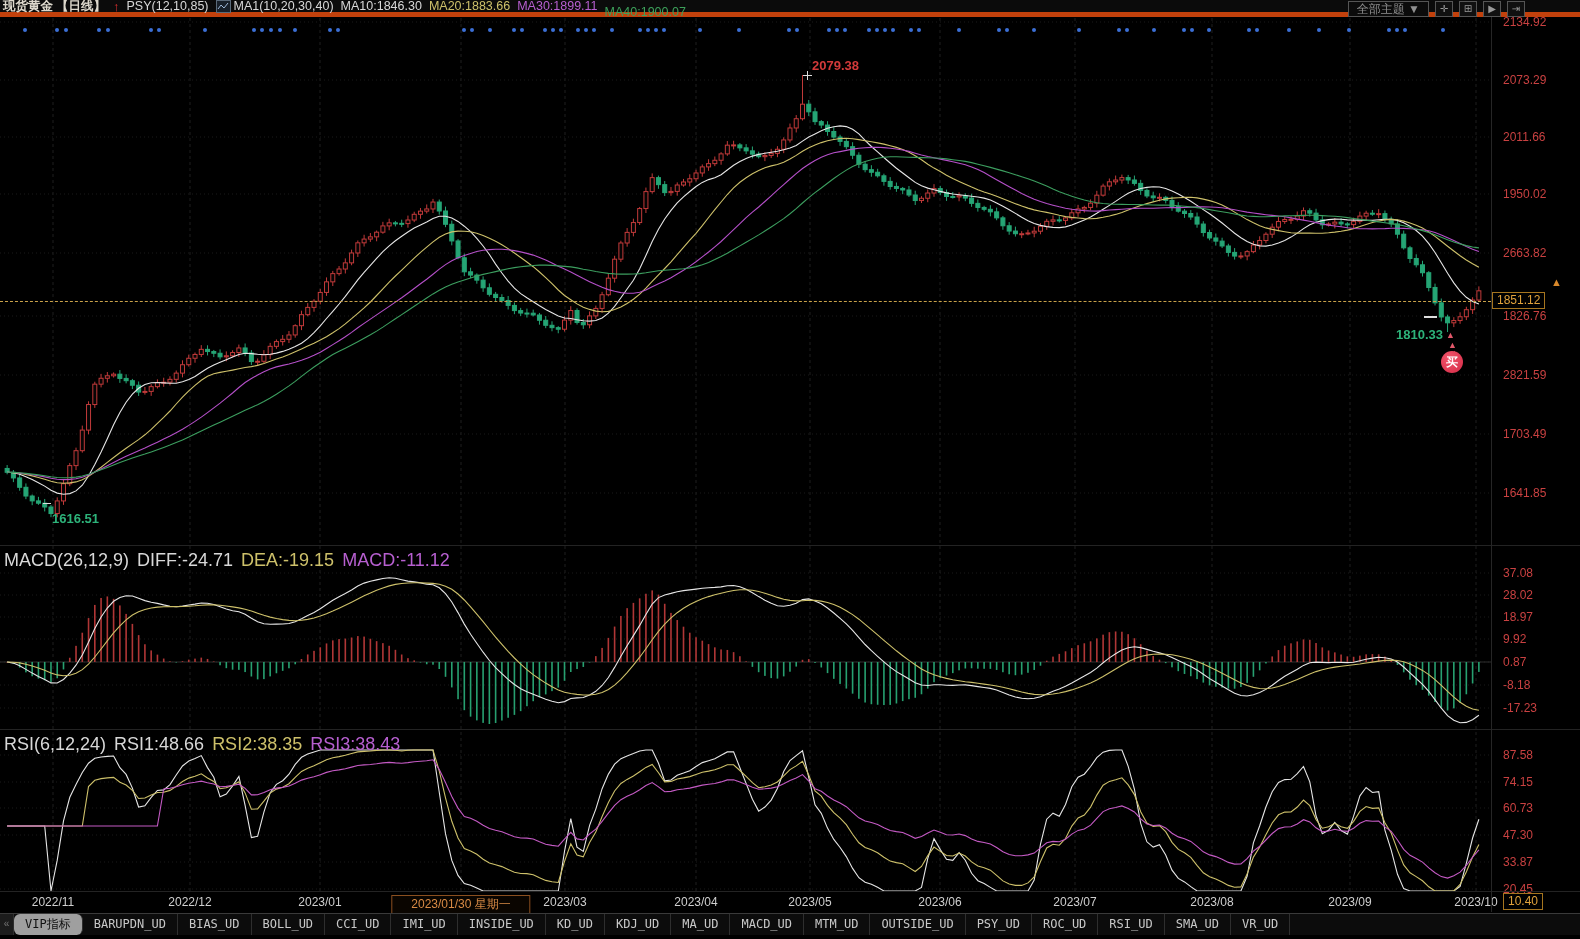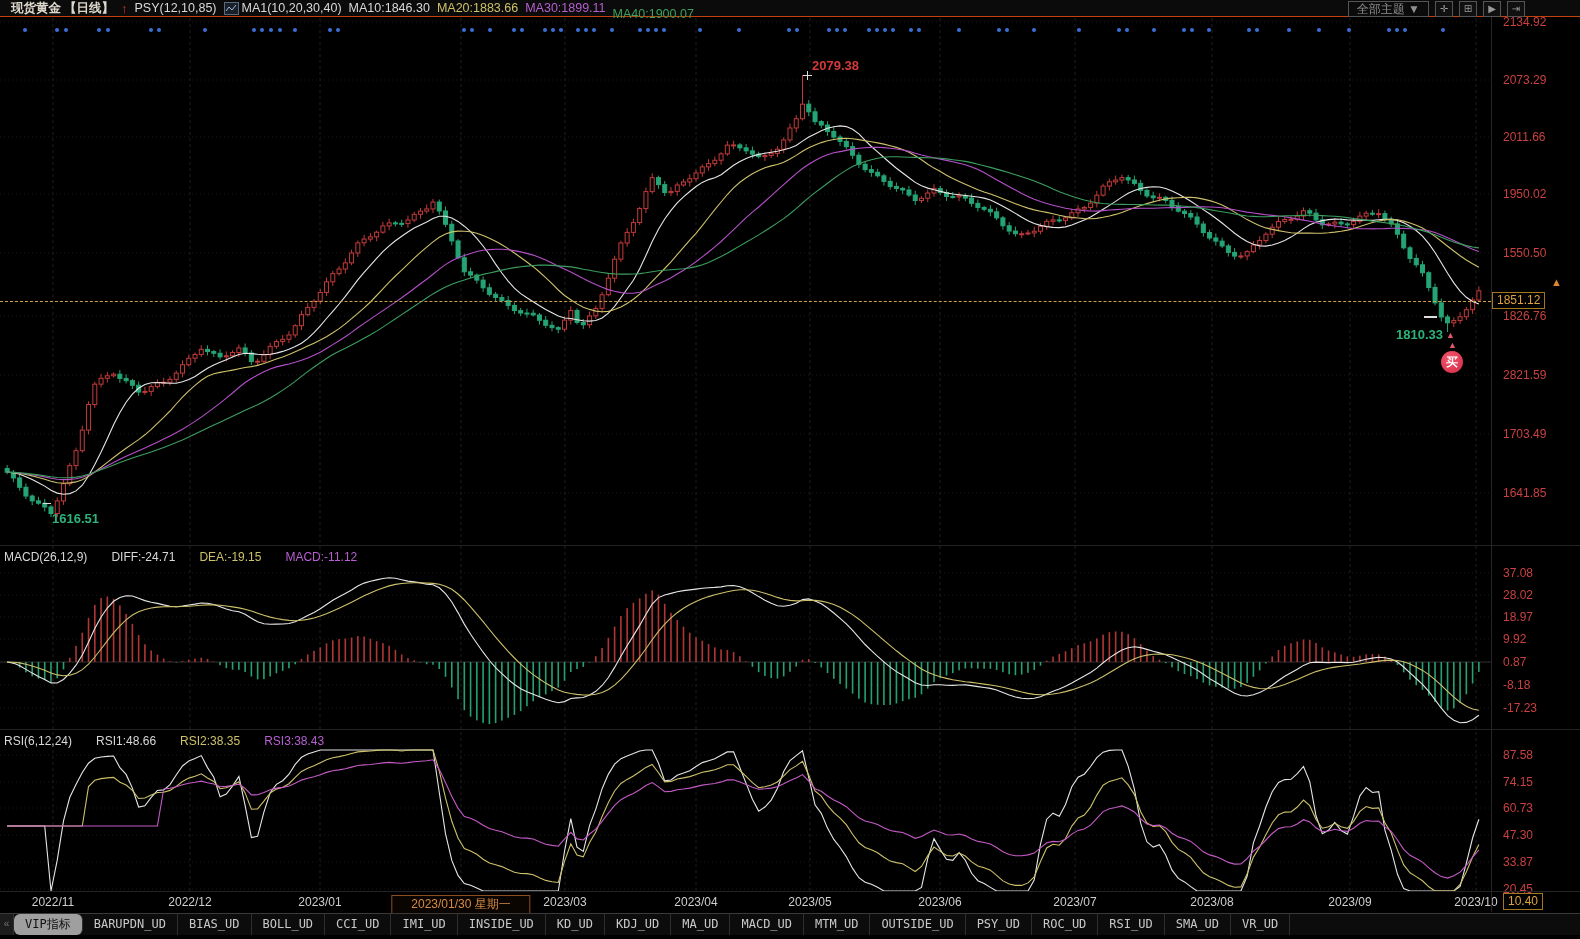--- a/index.html
+++ b/index.html
@@ -1,35 +1,35 @@
 <!DOCTYPE html>
 <html><head>
 <meta charset="utf-8">
 <style>
   html,body{margin:0;padding:0;background:#000;}
   #app{position:relative;width:1580px;height:939px;background:#000;overflow:hidden;
        font-family:"Liberation Sans","DejaVu Sans",sans-serif;}
   .abs{position:absolute;}
   
-  #hdr{left:0;top:0;width:1580px;height:17px;background:#0b0b0b;border-bottom:1px solid #c2410c;
-       display:flex;align-items:center;gap:7px;padding-left:11px;box-sizing:border-box;
+  #hdr{left:0;top:0;width:1580px;height:17px;background:#0b0b0b;border-bottom:5px solid #c2410c;
+       display:flex;align-items:center;gap:7px;padding-left:3px;box-sizing:border-box;
        font-size:12.5px;white-space:nowrap;}
   .h-title{color:#ddd8cc;font-weight:bold;}
   .h-white{color:#d8d8d8;}
   .h-yellow{color:#cdc06a;}
   .h-magenta{color:#b75fd0;}
   .h-green{color:#3da05a;margin-top:12px;}
   .h-arrow{color:#e03030;font-weight:bold;font-size:13px;}
   .h-charticon{display:inline-block;width:13px;height:11px;border:1px solid #5a6a7a;background:#18202a;position:relative;}
   #hdr-right{position:absolute;right:55px;top:1px;display:flex;gap:6px;align-items:center;}
   #theme-dd{border:1px solid #555;color:#909090;font-size:12px;padding:0 8px;height:14px;line-height:14px;cursor:pointer;background:#0b0b0b;}
   .mini-btn{width:16px;height:14px;border:1px solid #555;background:#101010;color:#999;font-size:10px;
             line-height:13px;text-align:center;cursor:pointer;}
   
-  .ind-hdr{display:flex;gap:24px;font-size:12px;white-space:nowrap;}
+  .ind-hdr{display:flex;gap:8px;font-size:18px;white-space:nowrap;}
   
   .ax{position:absolute;font-size:12px;color:#c94141;line-height:14px;}
   .ax-cur{position:absolute;font-size:12px;color:#e0a23c;border:1px solid #a5751f;background:#000;
           padding:0 4px;line-height:15px;}
   
   .xd{position:absolute;font-size:12px;color:#cfcfcf;transform:translateX(-50%);white-space:nowrap;}
   .xd-hl{color:#d98b45;border:1px solid #8a4f1f;padding:0 19px;background:#0a0500;}
   
   .ann-red{position:absolute;color:#d33a3a;font-size:13px;font-weight:bold;}
   .ann-green{position:absolute;color:#2db37a;font-size:13px;font-weight:bold;}
@@ -911,21 +911,21 @@
     <span class="h-white">RSI1:48.66</span>
     <span class="h-yellow">RSI2:38.35</span>
     <span class="h-magenta">RSI3:38.43</span>
   </div>
 
   <div id="price-axis">
       <div class="ax" style="left: 1503px; top: 15px;">2134.92</div>
       <div class="ax" style="left: 1503px; top: 73px;">2073.29</div>
       <div class="ax" style="left: 1503px; top: 130px;">2011.66</div>
       <div class="ax" style="left: 1503px; top: 187px;">1950.02</div>
-      <div class="ax" style="left: 1503px; top: 246px;">1550.50</div>
+      <div class="ax" style="left: 1503px; top: 246px;">2663.82</div>
       <div class="ax" style="left: 1503px; top: 309px;">1826.76</div>
       <div class="ax" style="left: 1503px; top: 368px;">2821.59</div>
       <div class="ax" style="left: 1503px; top: 427px;">1703.49</div>
       <div class="ax" style="left: 1503px; top: 486px;">1641.85</div>
     </div>
   <div id="macd-axis">
       <div class="ax" style="left: 1503px; top: 566px;">37.08</div>
       <div class="ax" style="left: 1503px; top: 588px;">28.02</div>
       <div class="ax" style="left: 1503px; top: 610px;">18.97</div>
       <div class="ax" style="left: 1503px; top: 632px;">9.92</div>

